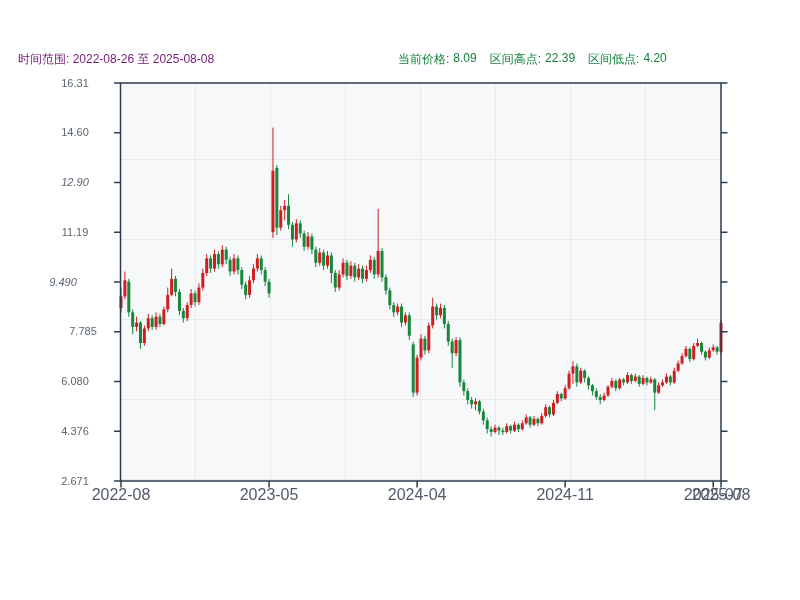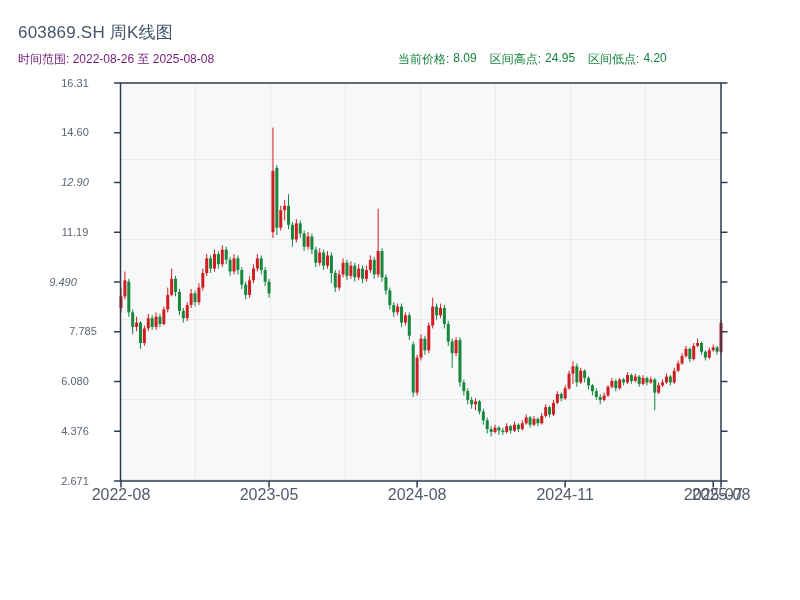--- a/index.html
+++ b/index.html
@@ -26,30 +26,29 @@
   }
   .xtick{
     position:absolute;width:70px;text-align:center;font-size:16px;color:#515c68;
     line-height:13px;white-space:nowrap;
   }
 </style>
 </head>
 <body>
 
 <div id="stage">
-  <div class="title">603869.SH 周K线图</div>
   <div class="subtitle">时间范围: 2022-08-26 至 2025-08-08</div>
   <div class="stats" id="stats">
       <span class="stat">
         <span>当前价格:</span>
         <span>8.09</span>
       </span>
       <span class="stat">
         <span>区间高点:</span>
-        <span>24.95</span>
+        <span>22.39</span>
       </span>
       <span class="stat">
         <span>区间低点:</span>
         <span>4.20</span>
       </span>
     </div>
   <svg id="chart-svg" width="800" height="600" viewBox="0 0 800 600">
       <rect x="120.5" y="83" width="600.5" height="398" fill="#f7f8fa"></rect>
       <line x1="120.5" y1="159" x2="721" y2="159" stroke="#e8eaee" stroke-width="1" shape-rendering="crispEdges"></line>
       <line x1="120.5" y1="239" x2="721" y2="239" stroke="#e8eaee" stroke-width="1" shape-rendering="crispEdges"></line>
@@ -404,18 +403,18 @@
       <div class="ytick" style="left: 40px; top: 126.25px;">14.60</div>
       <div class="ytick" style="left: 40px; top: 176px; font-style: italic;">12.90</div>
       <div class="ytick" style="left: 40px; top: 225.75px;">11.19</div>
       <div class="ytick" style="left: 28px; top: 275.5px; font-style: italic;">9.490</div>
       <div class="ytick" style="left: 48px; top: 325.25px;">7.785</div>
       <div class="ytick" style="left: 40px; top: 375px;">6.080</div>
       <div class="ytick" style="left: 40px; top: 424.75px;">4.376</div>
       <div class="ytick" style="left: 40px; top: 474.5px;">2.671</div>
       <div class="xtick" style="left: 86px; top: 488px;">2022-08</div>
       <div class="xtick" style="left: 234.052px; top: 488px;">2023-05</div>
-      <div class="xtick" style="left: 382.104px; top: 488px;">2024-08</div>
+      <div class="xtick" style="left: 382.104px; top: 488px;">2024-04</div>
       <div class="xtick" style="left: 530.156px; top: 488px;">2024-11</div>
       <div class="xtick" style="left: 678.208px; top: 488px;">2025-07</div>
       <div class="xtick" style="left: 686px; top: 488px;">2025-08</div>
     </div>
 </div>
 
 </body></html>

